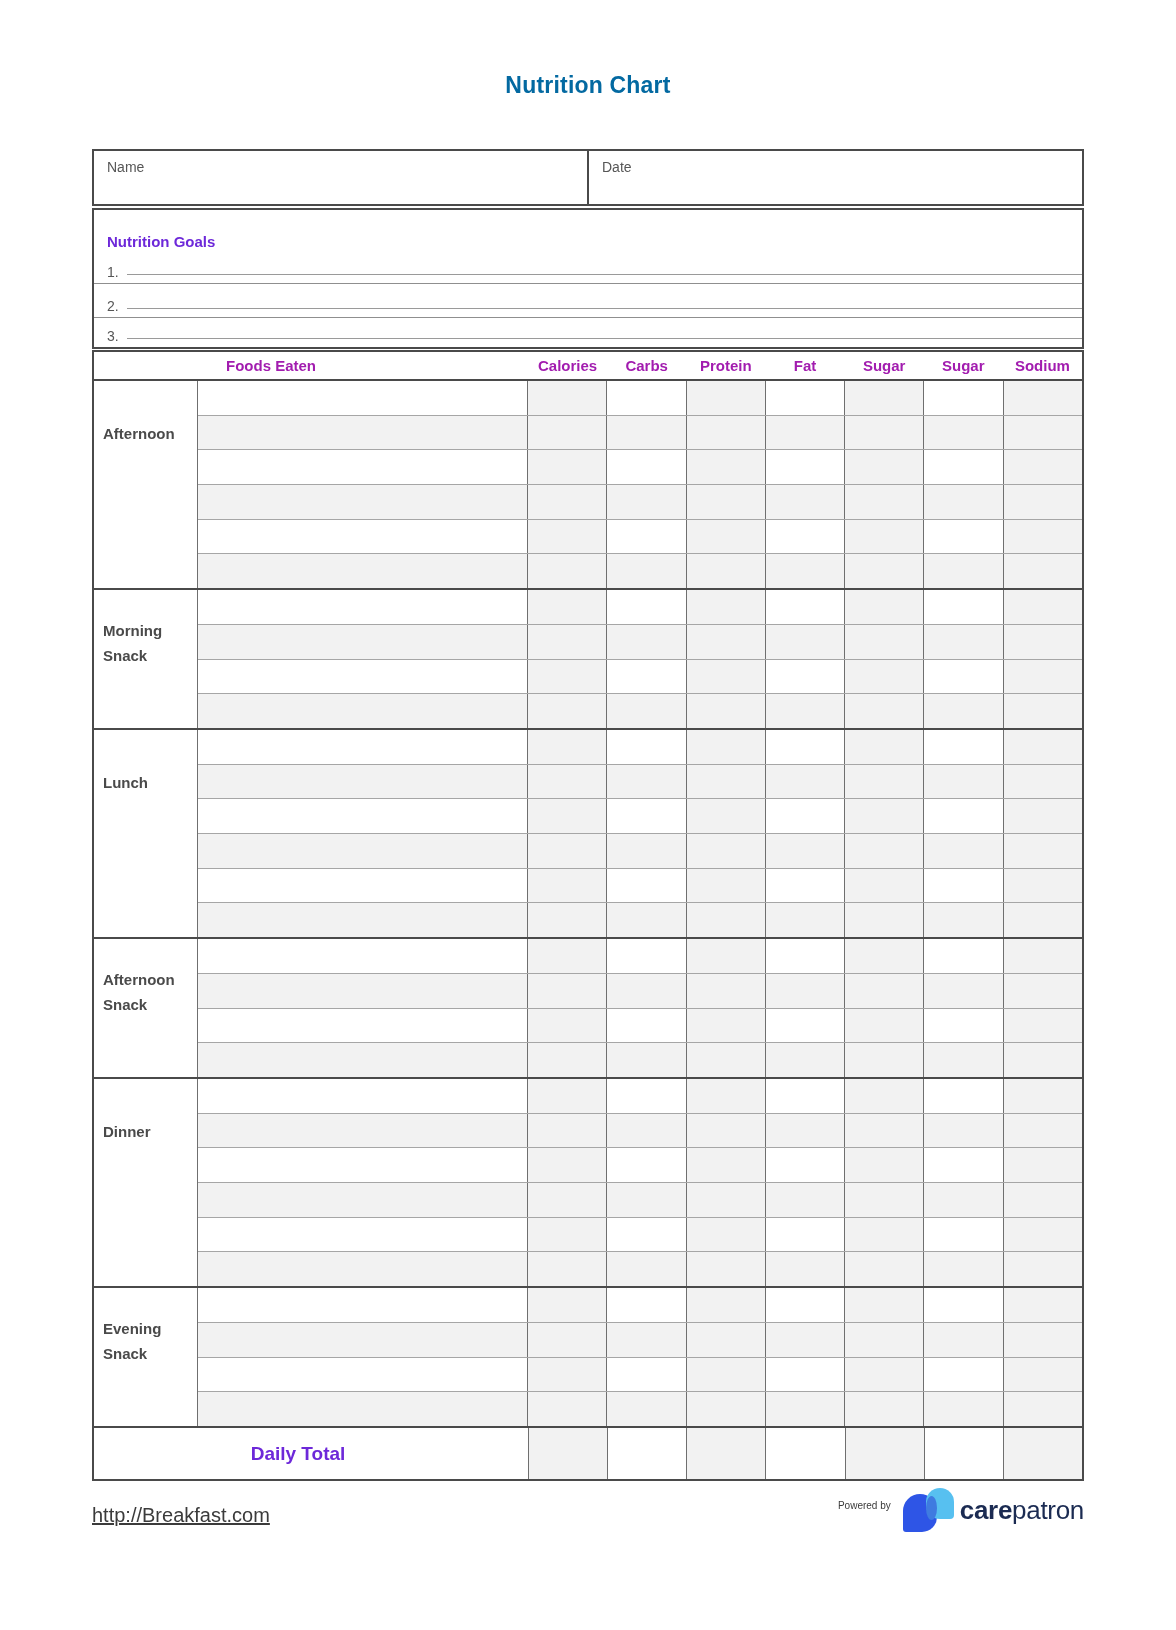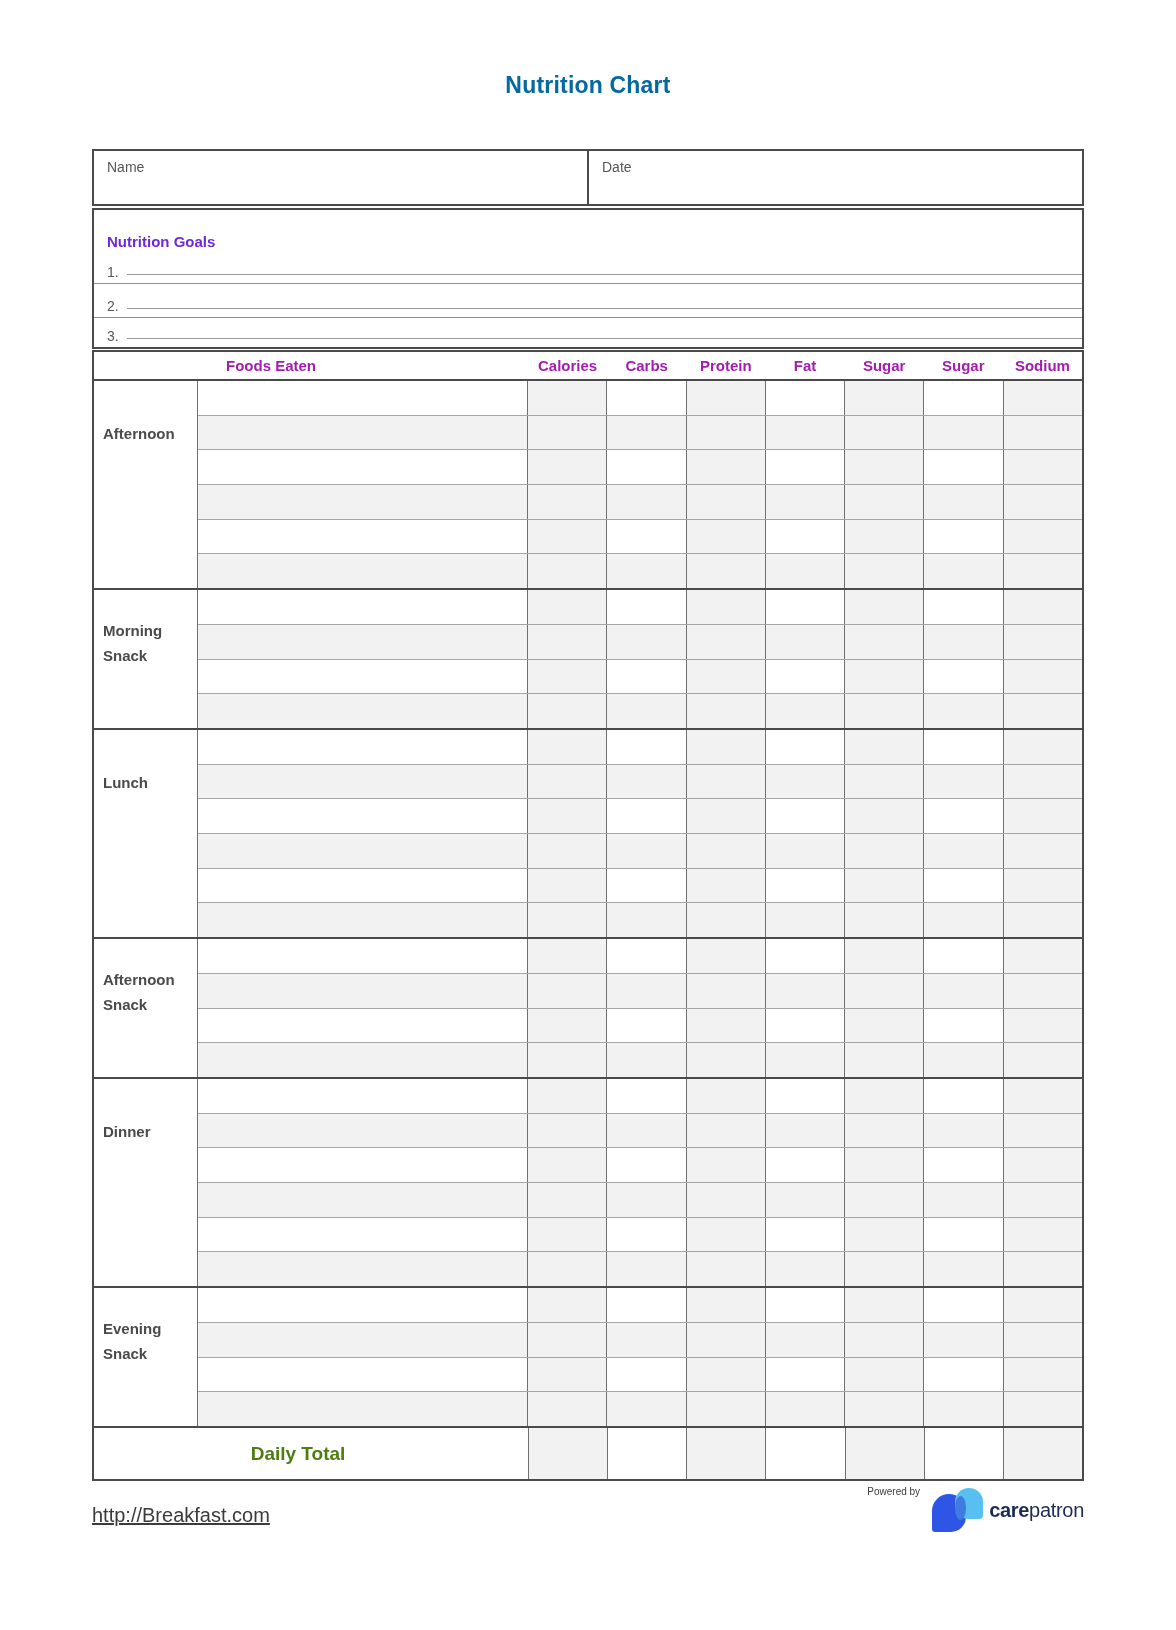--- a/index.html
+++ b/index.html
@@ -47,36 +47,36 @@
   .row{flex:1;display:grid;grid-template-columns:329px repeat(7,1fr);
        border-bottom:1px solid #a6a6a6;box-sizing:border-box;}
   .row:last-child{border-bottom:none;}
   .cell{box-sizing:border-box;}
   .cell.nut{border-left:1px solid #6f6f6f;}
   .stripe{background:#f2f2f2;}
   .row.alt .cell{background:#f2f2f2;}
 
   .daily-total{flex:1;display:grid;grid-template-columns:434px repeat(7,1fr);}
   .total-label{display:flex;align-items:center;justify-content:center;
-               font-size:19px;font-weight:bold;color:#4d7c0f;padding-right:26px;}
+               font-size:19px;font-weight:bold;color:#6d28d9;padding-right:26px;}
 
   
   .footer-link{left:92px;top:1504px;font-size:20px;color:#3b3b3b;
                text-decoration:underline;cursor:pointer;}
   .powered{top:1486px;right:92px;display:flex;align-items:center;height:48px;}
   .powered-by{font-size:10px;color:#3a3a3a;margin-right:12px;align-self:flex-start;
-              }
+              margin-top:14px;}
   .logo{position:relative;width:52px;height:46px;margin-right:5px;}
   .blob-left{position:absolute;left:0;top:7px;width:34px;height:38px;background:#2e55e6;
              border-radius:17px 17px 15px 3px;}
   .blob-right{position:absolute;left:23px;top:1px;width:28px;height:31px;background:#57c0f0;
               border-radius:14px 14px 4px 14px;}
   .blob-overlap{position:absolute;left:23px;top:9px;width:11px;height:24px;background:#3f7be0;
                 border-radius:50%;}
-  .wordmark{font-size:20px;color:#1b2b52;letter-spacing:-0.3px;white-space:nowrap;}
+  .wordmark{font-size:26px;color:#1b2b52;letter-spacing:-0.3px;white-space:nowrap;}
   .wordmark .bold{font-weight:bold;}
 </style>
 </head>
 <body>
 
 <div class="page">
 
   <div class="abs title">Nutrition Chart</div>
 
   <div class="abs namedate">

